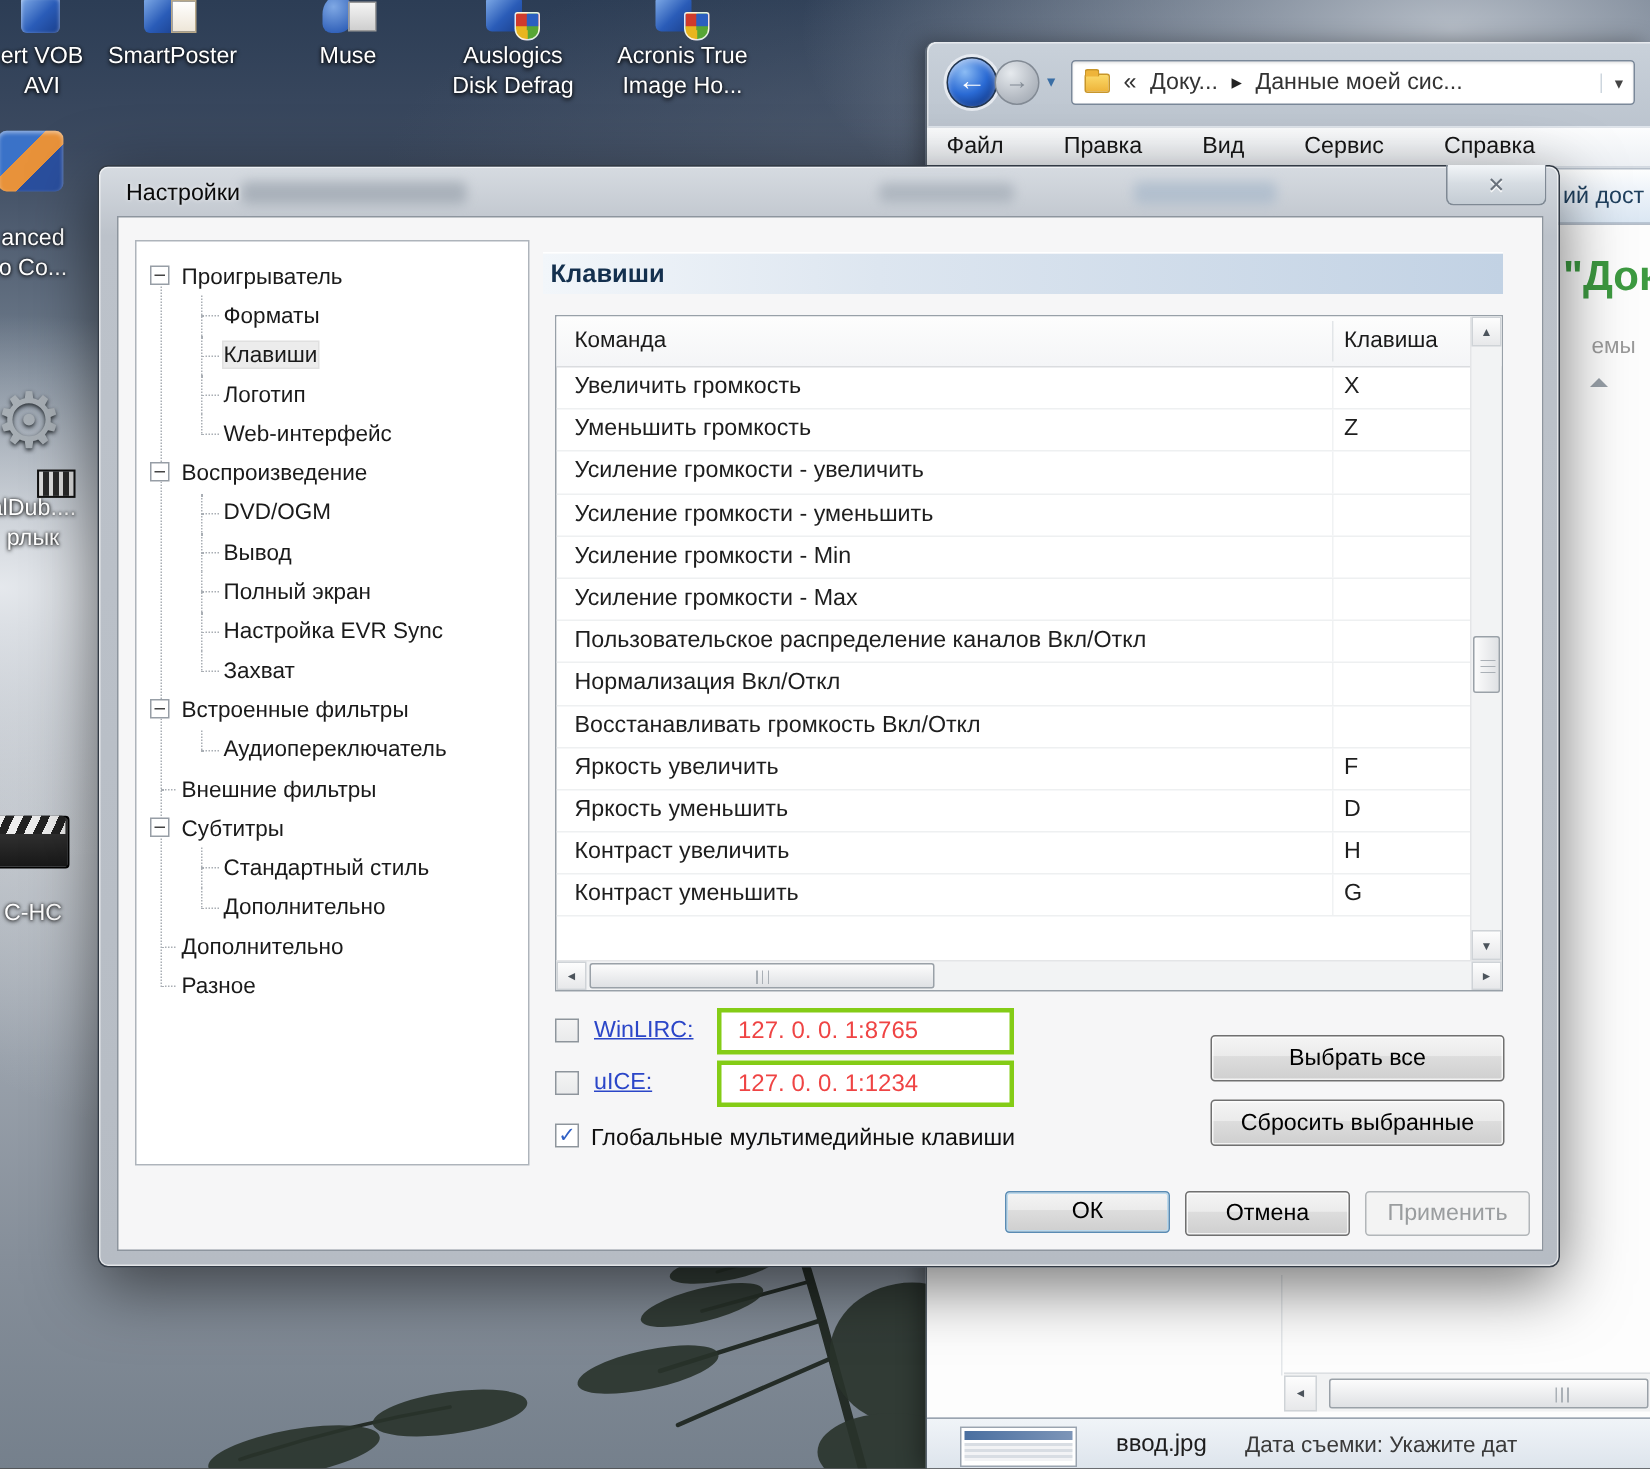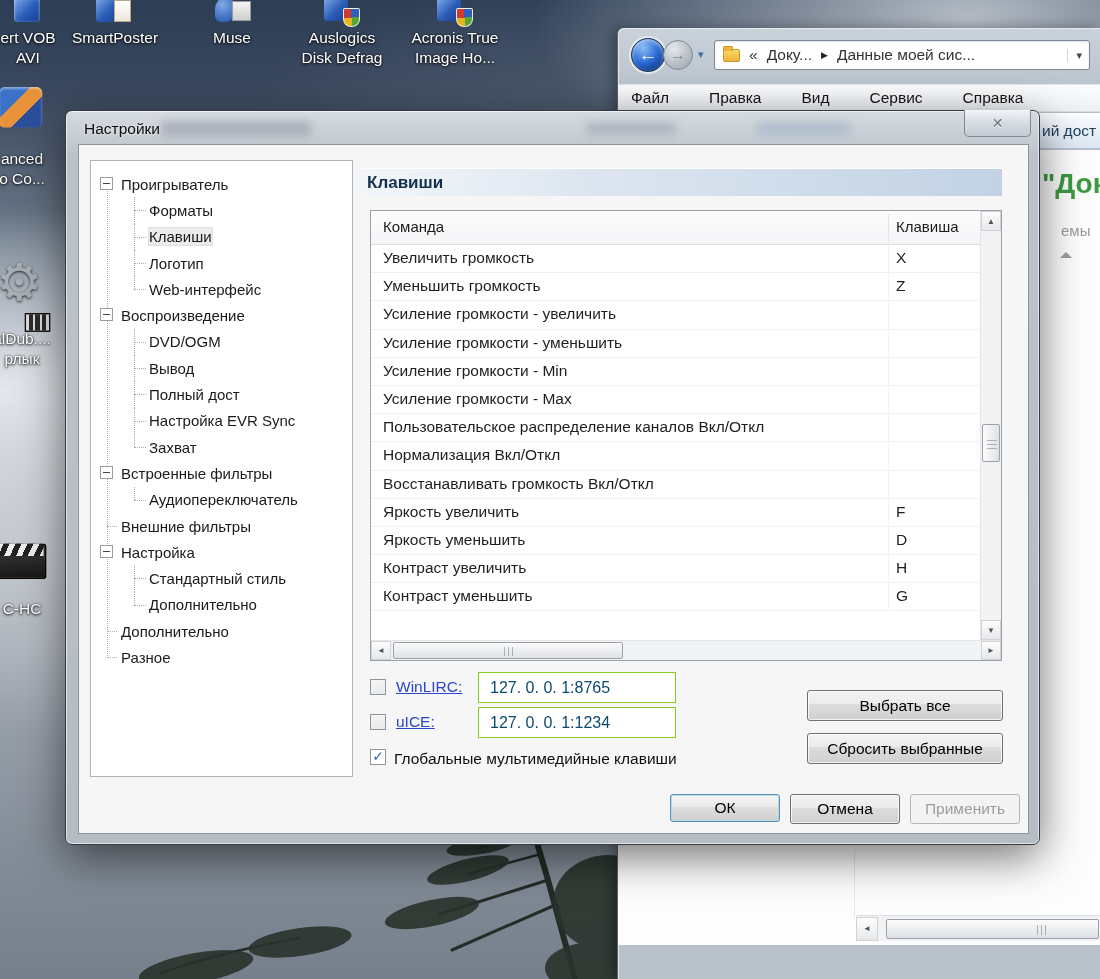--- a/index.html
+++ b/index.html
@@ -158,22 +158,22 @@
     background:linear-gradient(#fcfcfc,#dfe1e4);}
   .hsb .grip{position:absolute;left:110px;top:4px;width:11px;height:9px;
     background:repeating-linear-gradient(90deg,#aab0b6 0 1px,transparent 1px 4px);}
   
   .cb{position:absolute;width:16px;height:16px;background:linear-gradient(#f4f4f4,#e9eaeb);border:1px solid #8e959c;
     display:flex;align-items:center;justify-content:center;}
   .cb .mark{display:none;color:#2f5fc4;font-size:14px;font-weight:bold;line-height:1;margin-top:-2px;}
   .cb.on{background:#fff;}
   .cb.on .mark{display:block;}
   .rlink{position:absolute;font-size:15.5px;color:#2b46c8;text-decoration:underline;}
-  .ipbox{position:absolute;width:198px;height:31px;background:#fff;border:1px solid #84cc16;font-size:16px;
-    color:#0c4a6e;padding-left:11px;font-family:"Liberation Sans","DejaVu Sans",sans-serif;}
+  .ipbox{position:absolute;width:198px;height:31px;background:#fff;border:3px solid #84cc16;font-size:16px;
+    color:#ef4444;padding-left:11px;font-family:"Liberation Sans","DejaVu Sans",sans-serif;}
   .glabel{position:absolute;font-size:15.5px;color:#101010;}
   .btn{position:absolute;border:1px solid #707070;border-radius:3px;font-size:15.5px;color:#000;
     background:linear-gradient(#f4f4f4,#ebebeb 45%,#dddddd 46%,#cfcfcf);
     box-shadow:inset 0 0 0 1px rgba(255,255,255,.75);display:flex;align-items:center;justify-content:center;}
   .btn.focus{border-color:#5a8cb4;box-shadow:inset 0 0 0 1px #bcd9ec;}
   .btn.disabled{background:#f3f3f3;border-color:#b2b6b9;color:#9a9d9f;box-shadow:none;}
   .b-selall{left:728px;top:545px;width:196px;height:31px;}
   .b-reset{left:728px;top:588px;width:196px;height:31px;}
   .b-ok{left:591px;top:649px;width:110px;height:28px;}
   .b-cancel{left:711px;top:649px;width:110px;height:30px;}
@@ -300,20 +300,25 @@
       <div class="divider-v"></div>
       <div class="hscroll">
         <div class="sb-btn">
           <span>◄</span>
         </div>
         <div class="thumb">
             <div class="grip"></div>
           </div>
       </div>
     </div>
+    <div class="details">
+      <div class="thumb-img"></div>
+      <span class="fname">ввод.jpg</span>
+      <span class="fmeta">Дата съемки: Укажите дат</span>
+    </div>
   </div>
 
   <div class="dialog">
     <div class="blob b1"></div>
     <div class="blob b2"></div>
     <div class="blob b3"></div>
     <div class="dlg-title">Настройки</div>
     <div class="close-btn">
       <span>✕</span>
     </div>
@@ -361,21 +366,21 @@
     <span class="tlabel">DVD/OGM</span>
   </div>
           <div class="trow lvl1">
     <span class="stub"></span>
 
     <span class="tlabel">Вывод</span>
   </div>
           <div class="trow lvl1">
     <span class="stub"></span>
 
-    <span class="tlabel">Полный дост</span>
+    <span class="tlabel">Полный экран</span>
   </div>
           <div class="trow lvl1">
     <span class="stub"></span>
 
     <span class="tlabel">Настройка EVR Sync</span>
   </div>
           <div class="trow lvl1 endgrp">
     <span class="stub"></span>
 
     <span class="tlabel">Захват</span>
@@ -395,21 +400,21 @@
           <div class="trow lvl0">
     <span class="stub"></span>
 
     <span class="tlabel">Внешние фильтры</span>
   </div>
           <div class="trow lvl0 hasexp">
 
     <span class="expander">
               <i></i>
             </span>
-    <span class="tlabel">Настройка</span>
+    <span class="tlabel">Субтитры</span>
   </div>
           <div class="trow lvl1">
     <span class="stub"></span>
 
     <span class="tlabel">Стандартный стиль</span>
   </div>
           <div class="trow lvl1 endgrp">
     <span class="stub"></span>
 
     <span class="tlabel">Дополнительно</span>

